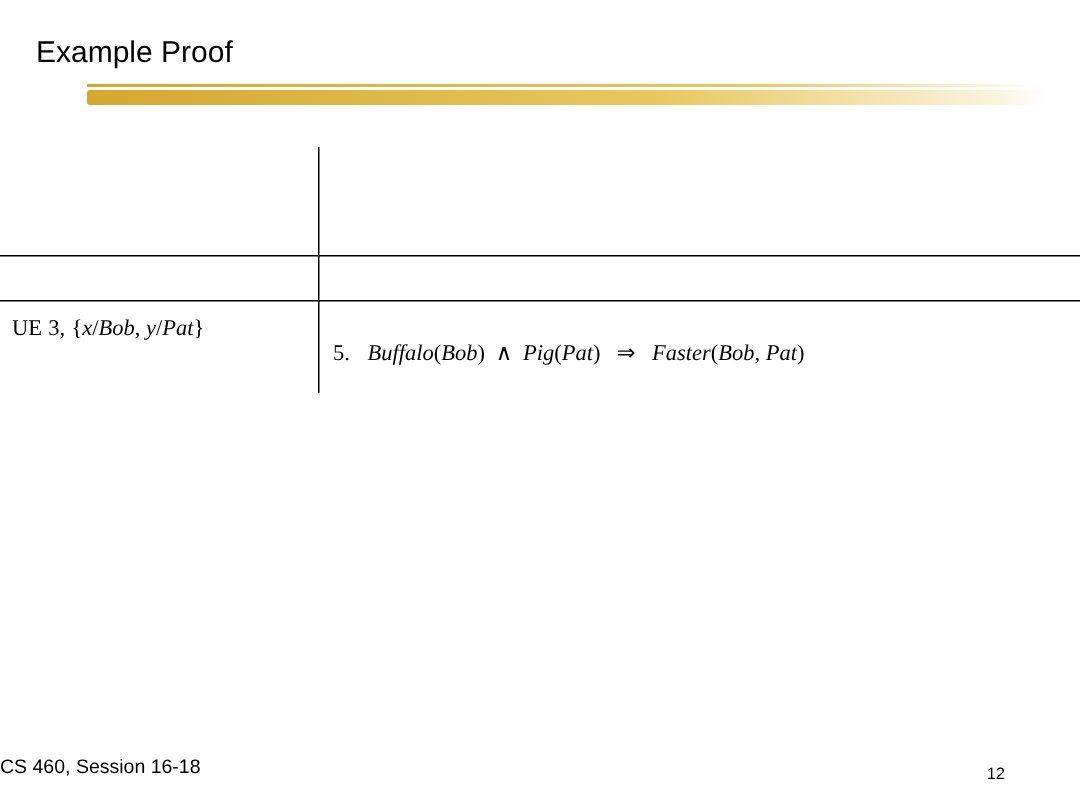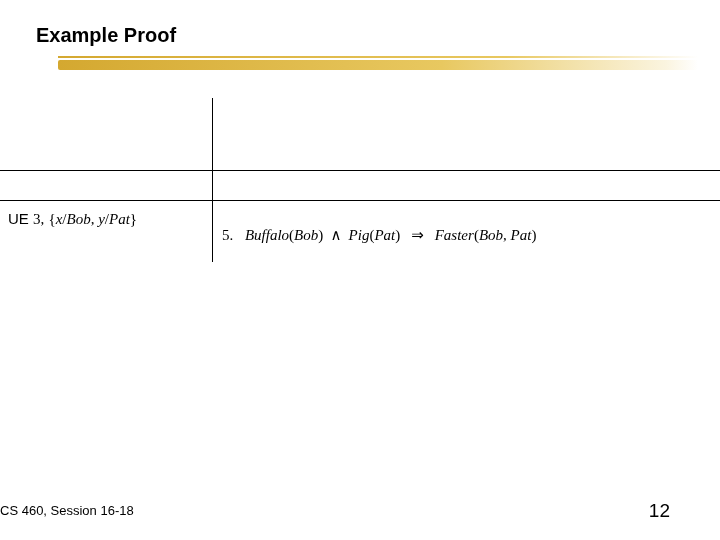--- a/index.html
+++ b/index.html
@@ -6,23 +6,23 @@
     body {
       width: 720px;
       height: 540px;
       background: white;
       font-family: Arial, Helvetica, sans-serif;
       position: relative;
     }
     .slide-title {
       position: absolute;
       top: 24px;
-      left: 36px;
+      left: 24px;
       font-size: 20px;
-      font-weight: bold;
+      font-weight: normal;
       color: #000;
     }
     .underline-decoration {
       position: absolute;
       top: 56px;
       left: 58px;
       width: 640px;
       height: 20px;
     }
     .underline-thin {
@@ -81,38 +81,38 @@
       white-space: nowrap;
     }
     .row-right {
       position: absolute;
       top: 128px;
       left: 222px;
       font-size: 15px;
       color: #000;
       white-space: nowrap;
     }
-    .sans { font-family: Liberation Sans, sans-serif; }
+    .sans { font-family: Liberation Serif, serif; }
     .mathit { font-family: 'Times New Roman', Times, serif; font-style: italic; }
     .mathrm { font-family: 'Times New Roman', Times, serif; font-style: normal; }
     .op { font-family: 'Times New Roman', Times, serif; font-style: normal; padding: 0 3px; }
     .footer-center {
       position: absolute;
       bottom: 22px;
       left: 0;
       width: 100%;
       text-align: left;
       font-size: 13px;
       color: #000;
     }
     .footer-right {
       position: absolute;
       bottom: 18px;
       right: 50px;
-      font-size: 19px;
+      font-size: 11px;
       color: #000;
     }
   </style>
 </head>
 <body>
 
 <div class="slide-title">Example Proof</div>
 
 <div class="underline-decoration">
   <div class="underline-thin"></div>

